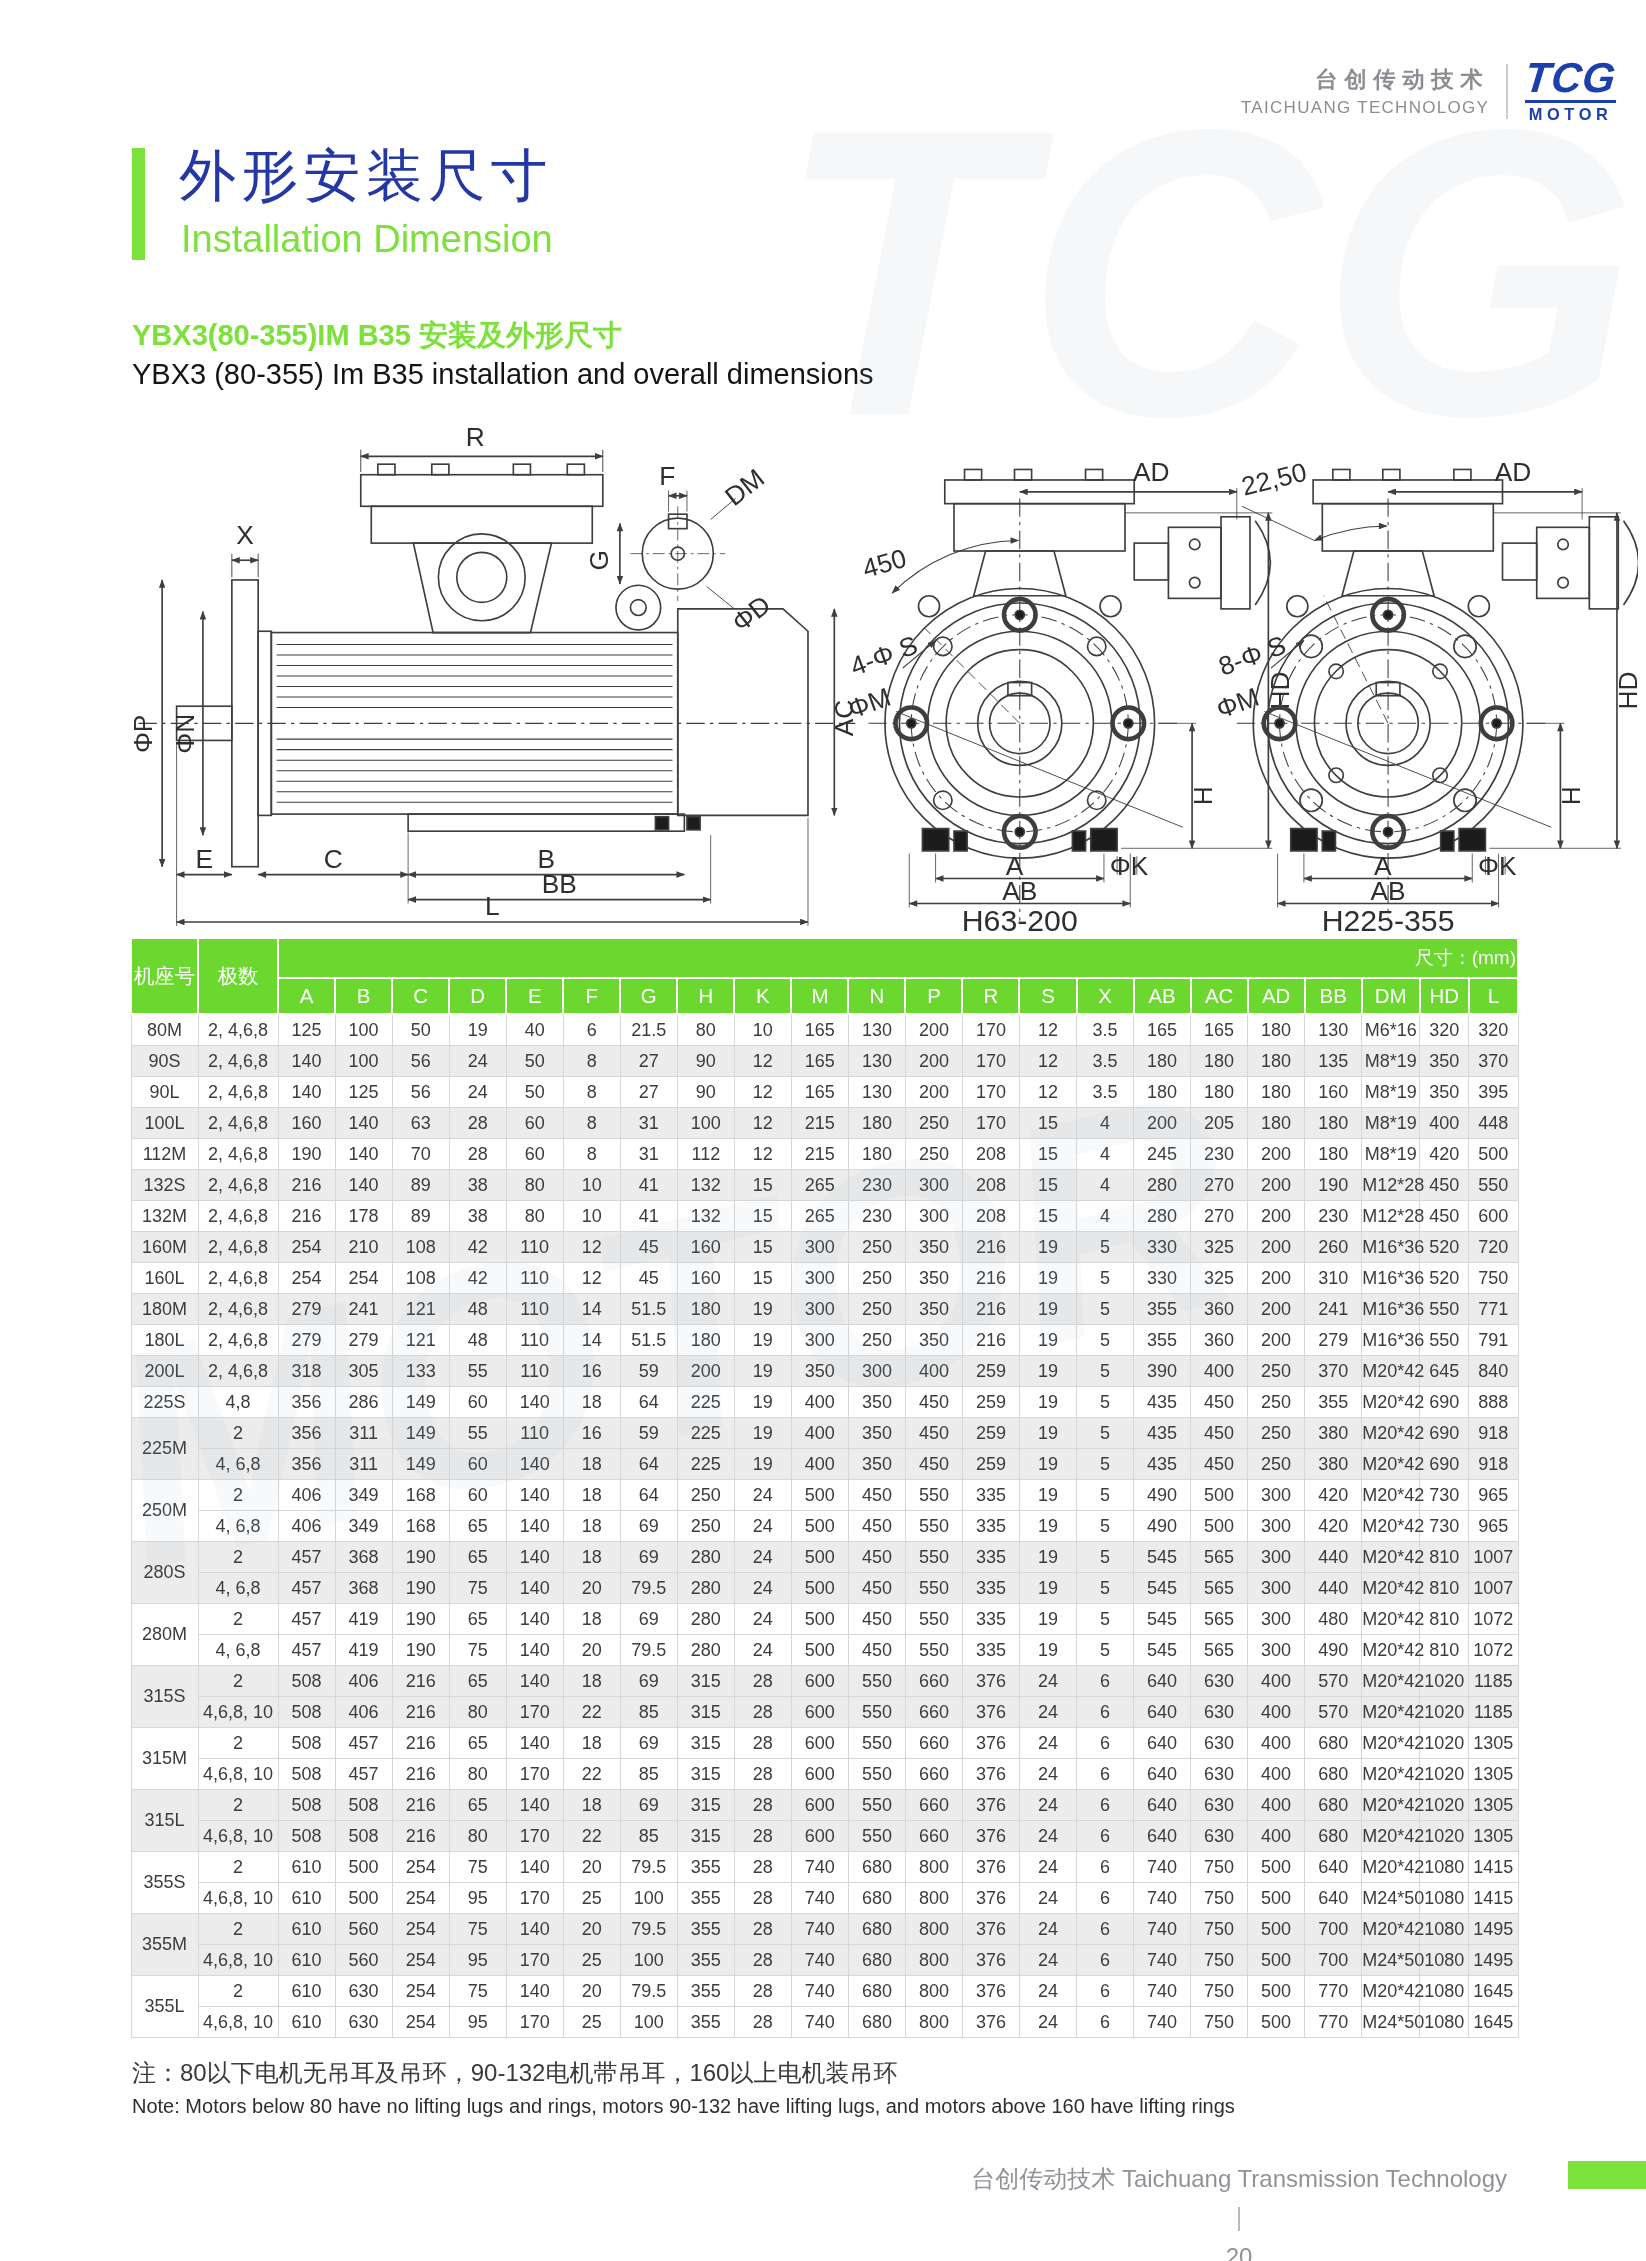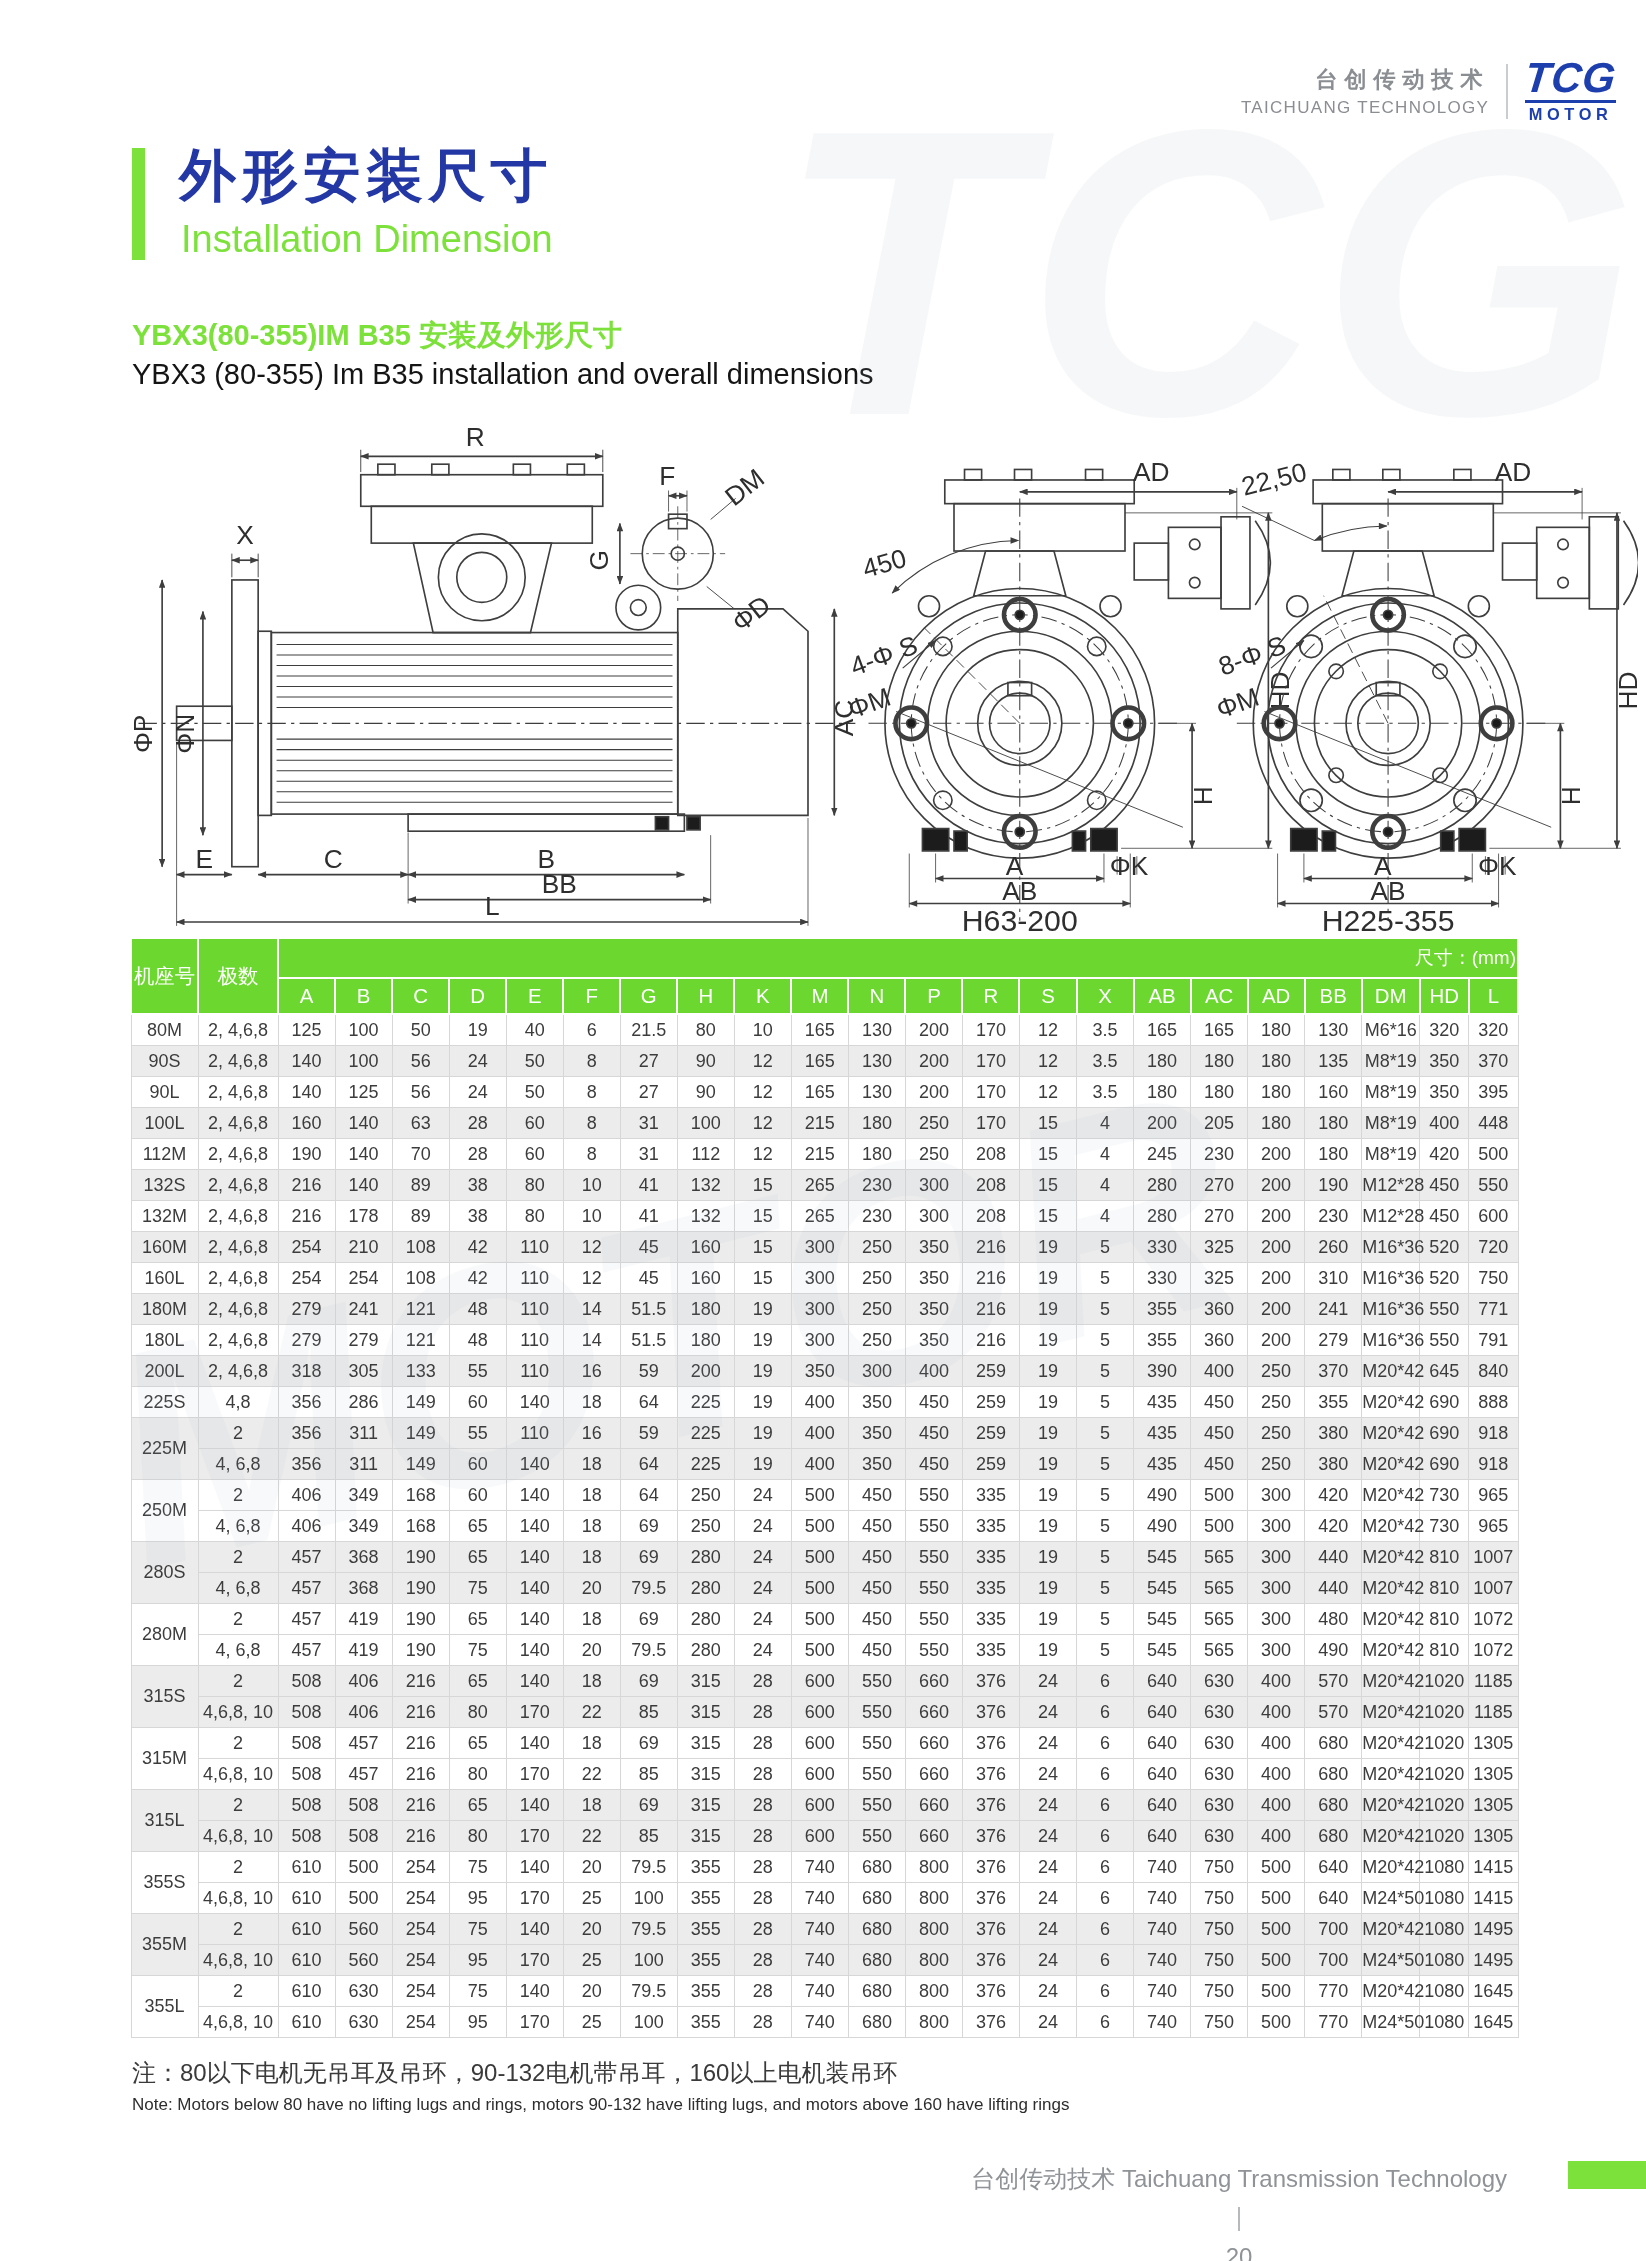--- a/index.html
+++ b/index.html
@@ -12,21 +12,21 @@
   .logo-cn{ text-align:right;color:#8a8d92;}
   .logo-cn .l1{font-size:22.4px;letter-spacing:6.6px;font-weight:600;}
   .logo-cn .l2{font-size:17px;letter-spacing:1.3px;margin-top:2.6px;margin-left:20px;}
   .logo-divider{width:2px;height:55px;background:#c9ccd1;}
   .logo-mark{text-align:center;}
   .logo-tcg{font-size:42px;font-weight:900;font-style:italic;color:#1d3fae;letter-spacing:0.7px;transform:skewX(-6deg);line-height:0.95;}
   .logo-motor{font-size:16.4px;font-weight:900;color:#1d3fae;letter-spacing:4.6px;border-top:3.3px solid #1d3fae;margin-top:2.6px;padding-top:2px;}
   
   .title-block{position:absolute;left:132px;top:145px;}
   .title-bar{position:absolute;left:0;top:2.6px;width:12.5px;height:112px;background:#7ce13a;}
-  .title-cn{position:absolute;left:47px;top:-6.6px;font-size:57px;font-weight:700;color:#2438a5;letter-spacing:5.3px;white-space:nowrap;}
+  .title-cn{position:absolute;left:47px;top:-6.6px;font-size:57px;font-weight:400;color:#2438a5;letter-spacing:5.3px;white-space:nowrap;}
   .title-en{position:absolute;left:49px;top:73px;font-size:38px;font-weight:400;color:#7ce13a;white-space:nowrap;}
   .sub-cn{position:absolute;left:132px;top:316px;font-size:29px;font-weight:600;color:#7ce13a;white-space:nowrap;}
   .sub-en{position:absolute;left:132px;top:358px;font-size:29px;font-weight:500;color:#141414;white-space:nowrap;}
   
   .drawings{position:absolute;left:99px;top:414px;z-index:2;}
   .drawings text{font-family:"Liberation Sans","DejaVu Sans",sans-serif;fill:#2e2e2e;}
   
   .dim-table-wrap{position:absolute;left:130px;top:937px;width:1389px;z-index:2;}
   table.dim{border-collapse:collapse;table-layout:fixed;width:1389px;}
   table.dim th{background:#6cd82f;color:#ffffff;font-weight:500;border:2px solid #ffffff;}
@@ -35,21 +35,21 @@
   th.h-frame,th.h-poles{font-size:20.4px;}
   table.dim td{
     border:0.7px solid #d7d7d7;text-align:center;vertical-align:middle;
     font-size:18px;color:#3c3c3c;height:30px;padding:0;background:#ffffff;
   }
   tr.shade td{background:#ececec;}
   td.frame,td.poles{font-size:18.4px;}
   td.dm{font-size:14px;}
   
   .note1{position:absolute;left:132px;top:2057px;font-size:24px;color:#3a3a3a;}
-  .note2{position:absolute;left:132px;top:2095px;font-size:17px;color:#2e2e2e;}
+  .note2{position:absolute;left:132px;top:2095px;font-size:20px;color:#2e2e2e;}
   .footer{position:absolute;right:139px;top:2163px;font-size:24px;color:#8f9296;display:flex;align-items:center;gap:12px;flex-direction:column;}
   .footer .sep{display:inline-block;width:2px;height:24px;background:#b6b9bd;}
   .footer-block{position:absolute;right:0;top:2161px;width:78px;height:28px;background:#7ce13a;}
   
   .wm{position:absolute;z-index:3;font-weight:900;font-style:italic;pointer-events:none;white-space:nowrap;}
   .wm1{left:776px;top:39px;font-size:408px;color:rgba(165,175,190,0.10);}
   .wm2{left:99px;top:1151px;font-size:309px;color:rgba(165,175,190,0.08);transform:rotate(-14deg);}
 </style>
 </head>
 <body>

